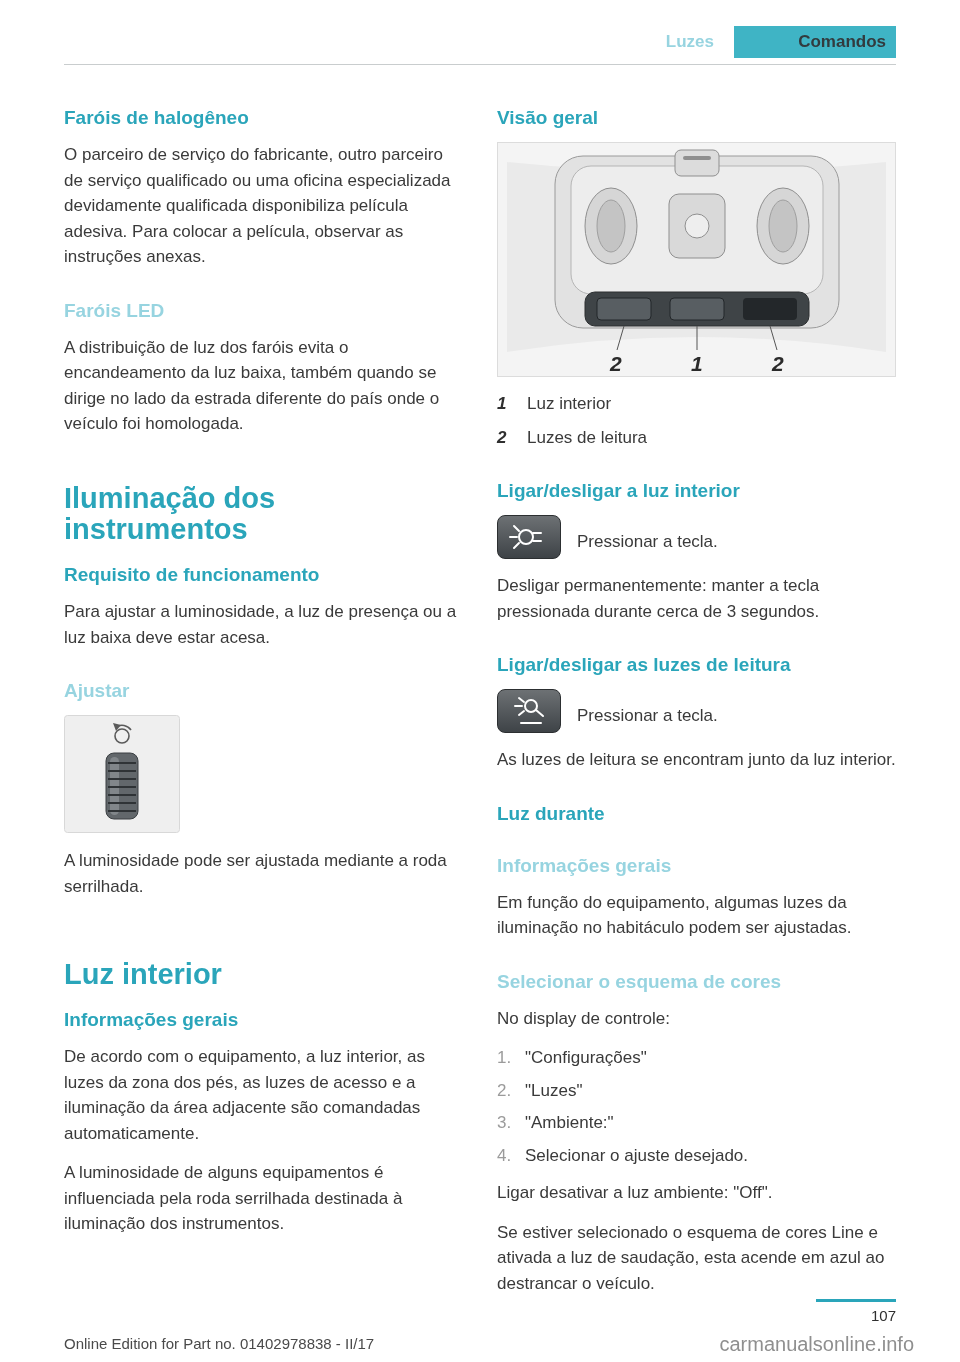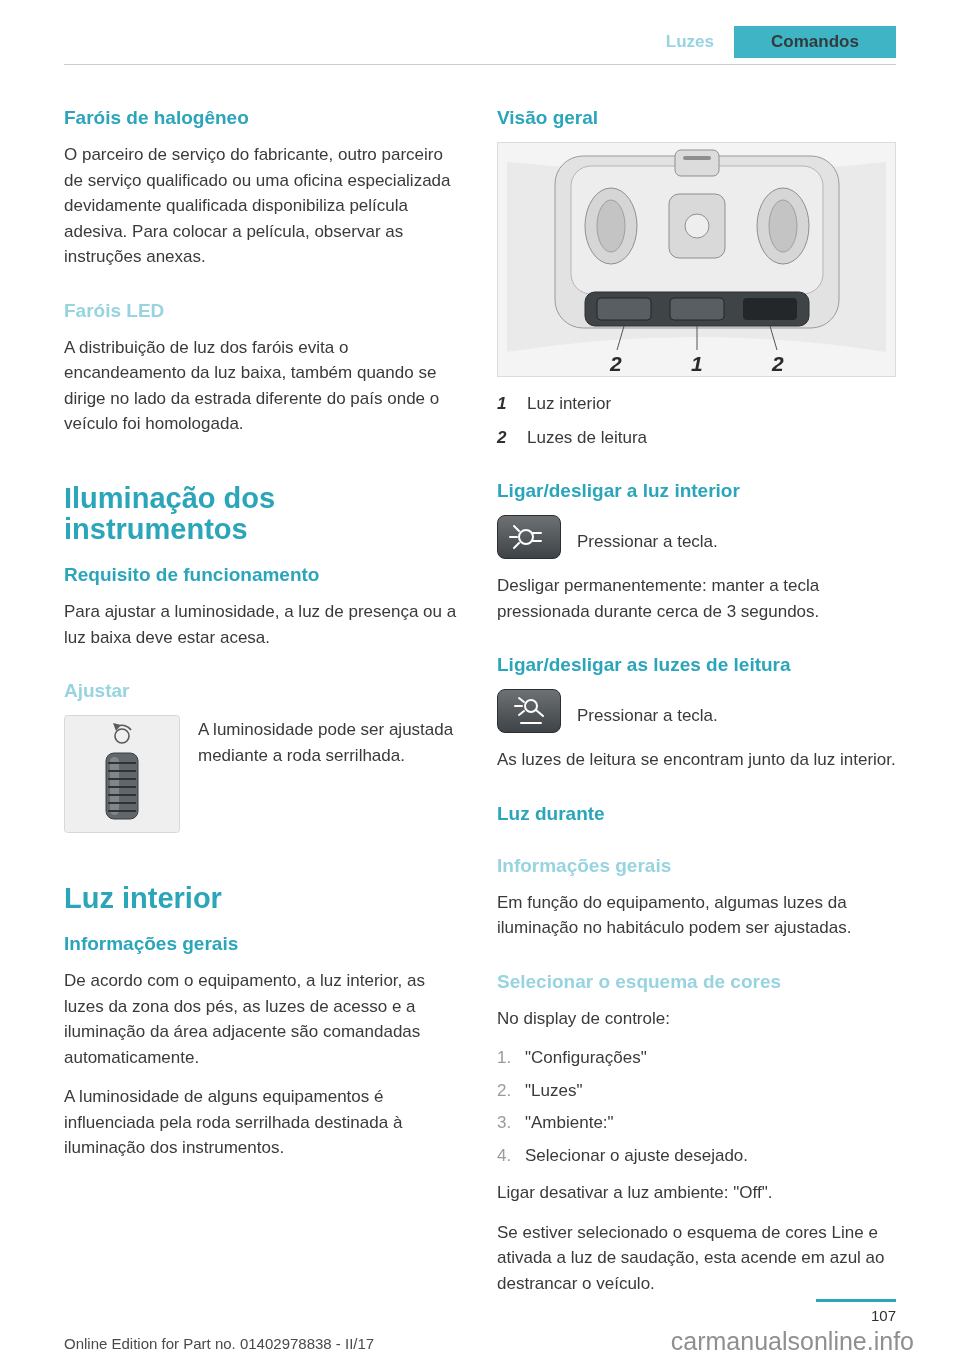--- a/index.html
+++ b/index.html
@@ -23,21 +23,21 @@
     gap: 20px; height: 32px;
   }
   .crumb-light {
     color: var(--accent-light, #97d4e0);
     font-size: 17px; font-weight: bold;
   }
   .crumb-tab {
     background: var(--tab-bg, #3fb4c5);
     color: var(--tab-text, #323b3e);
     font-size: 17px; font-weight: bold;
-    padding: 6px 10px; min-width: 162px; text-align: center;
+    padding: 6px 10px; min-width: 162px; text-align: right;
   }
   .header-rule { border-top: 1px solid var(--rule, #c9cdce); margin-top: 6px; }
 
   
   .columns { display: flex; gap: 34px; margin-top: 42px; }
   .col { width: 399px; }
 
   h2.sec {
     color: var(--accent, #2aa5ba);
     font-size: 19px; font-weight: bold;
@@ -50,21 +50,21 @@
     font-size: 29px; font-weight: bold;
     margin: 46px 0 18px 0;
     line-height: 1.1;
   }
   p.body {
     font-size: 17px; line-height: 1.5;
     margin: 0 0 14px 0;
   }
 
   
-  .adjust-row { display: flex; gap: 18px; margin: 4px 0 14px 0; }
+  .adjust-row { display: flex; gap: 9px; margin: 4px 0 14px 0; flex-direction: column; }
   .wheel-img { flex: none; }
   .adjust-row p.body { margin-top: 2px; }
 
   
   .figure { position: relative; margin: 4px 0 14px 0; }
   .figure svg { display: block; }
 
   
   .legend { margin: 2px 0 6px 0; }
   .legend-row { display: flex; gap: 18px; font-size: 17px; line-height: 1.5; margin-bottom: 8px; }
@@ -92,21 +92,21 @@
     border-top: 3px solid var(--accent, #2aa5ba);
   }
   .page-num { text-align: right; font-size: 15px; margin-top: 5px; color: #2f2f2f; }
   .footer-line2 { position: relative; height: 30px; margin-top: 2px; }
   .edition {
     position: absolute; left: 0; right: 0; bottom: 4px;
     text-align: left; font-size: 15px; color: #4a4a4a;
   }
   .watermark {
     position: absolute; right: -18px; bottom: 0;
-    font-size: 25px; color: #8f8f8f;
+    font-size: 20px; color: #8f8f8f;
   }
 
   svg text.callout {
     font-family: "Liberation Sans", sans-serif;
     font-size: 21px; font-weight: bold; font-style: italic; fill: #2a2a2a;
   }
 </style>
 </head>
 <body>
 

